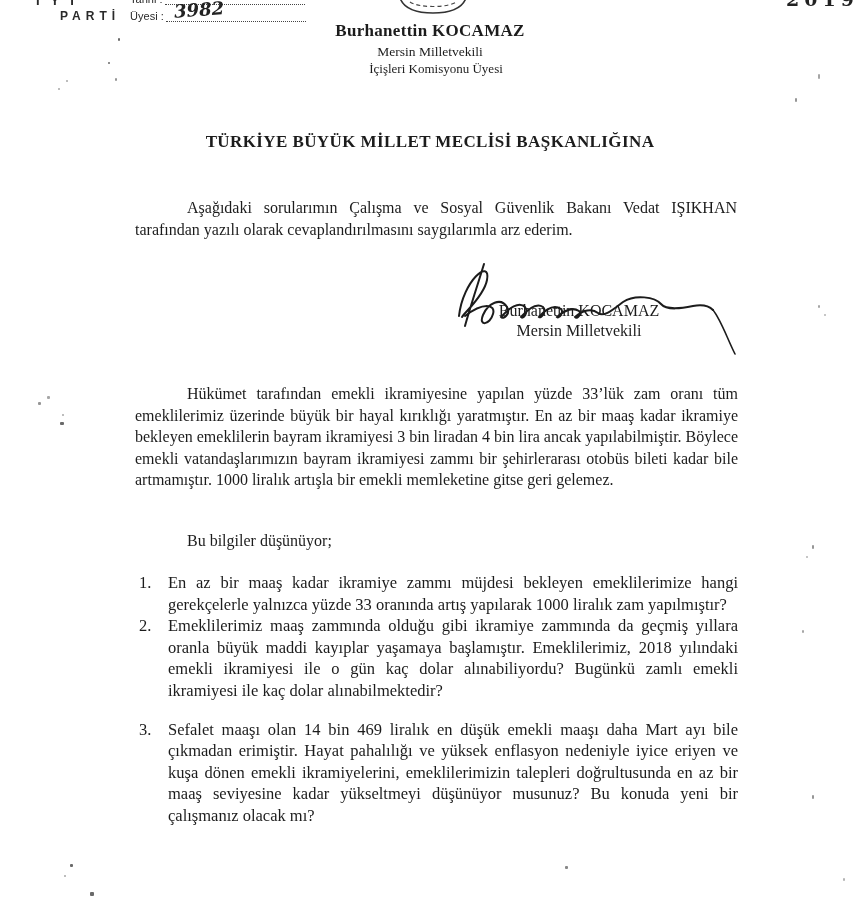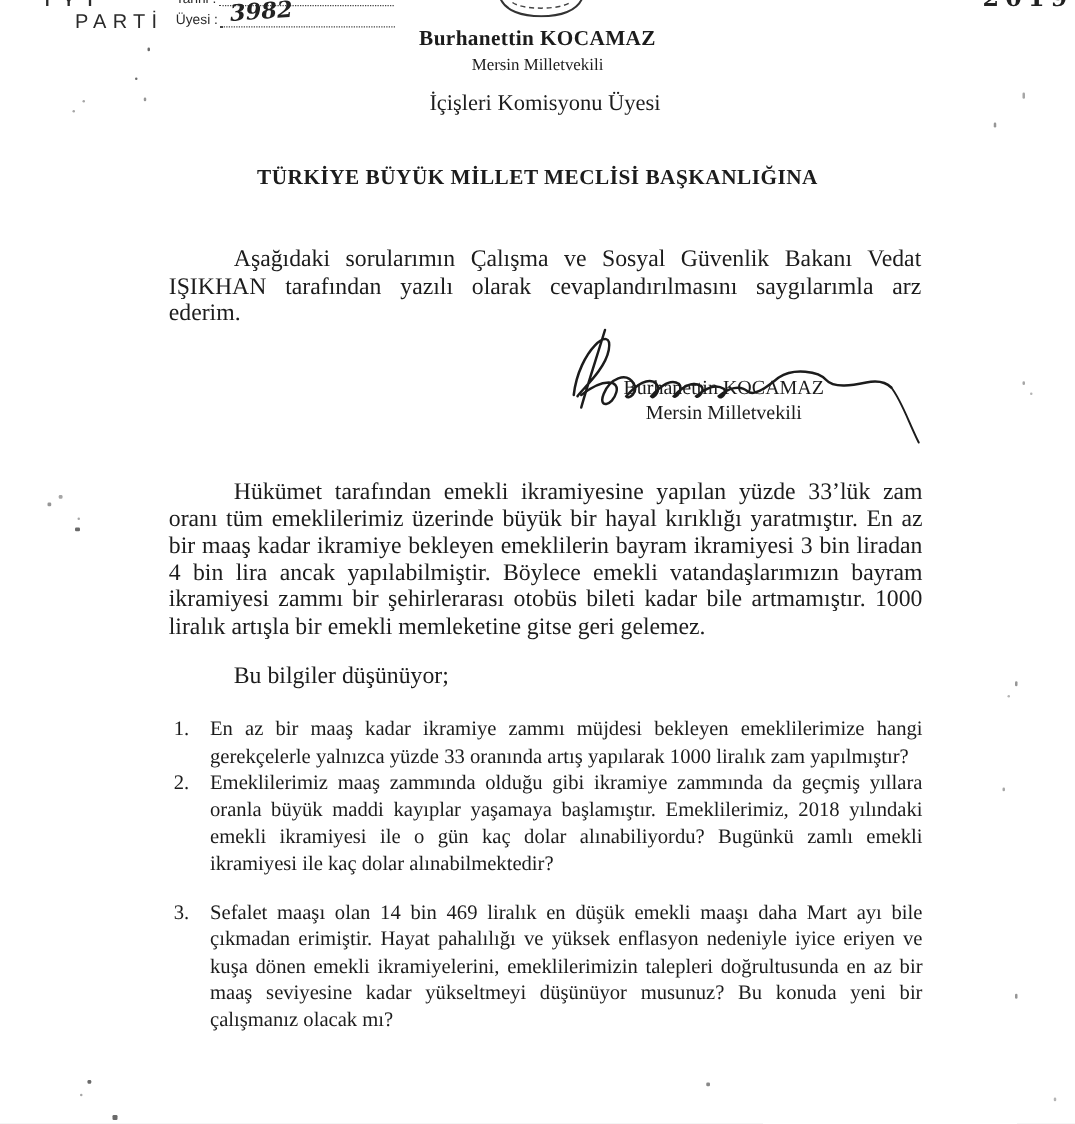--- a/index.html
+++ b/index.html
@@ -11,21 +11,21 @@
     overflow:hidden;
     font-family:"Liberation Serif","DejaVu Serif",serif;
     color:#1c1c1c;
   }
   
   .stamp{position:absolute;left:36px;top:0;display:flex;gap:10px;}
   .stamp-left{display:flex;flex-direction:column;align-items:flex-start;}
   .party-top-clip{height:8px;overflow:hidden;}
   .party-top{font-family:"Liberation Sans",sans-serif;font-weight:bold;font-size:13px;
     letter-spacing:11px;position:relative;top:-7px;color:#2a2a2a;}
-  .party-bottom{font-family:"Liberation Sans",sans-serif;font-weight:normal;font-size:16px;
+  .party-bottom{font-family:"Liberation Sans",sans-serif;font-weight:bold;font-size:12px;
     letter-spacing:5px;color:#2a2a2a;margin-top:1px;padding-left:24px;}
   .stamp-right{display:flex;flex-direction:column;font-family:"Liberation Sans",sans-serif;
     font-size:11px;color:#2a2a2a;}
   .stamp-row{display:flex;align-items:flex-end;height:13px;}
   .stamp-row.first{height:9px;overflow:hidden;}
   .stamp-row.first .inner{position:relative;top:-4px;display:flex;align-items:flex-end;}
   .stamp-label{white-space:nowrap;margin-right:2px;}
   .dotline{display:inline-block;width:140px;border-bottom:1.5px dotted #444;position:relative;height:13px;}
   .hand-number{position:absolute;left:8px;top:-9px;font-family:"DejaVu Serif",serif;
     font-style:italic;font-weight:bold;font-size:18px;transform:rotate(-4deg);color:#222;}
@@ -33,26 +33,26 @@
   
   .emblem{position:absolute;left:398px;top:0;width:70px;height:14px;}
   
   .corner-num-clip{position:absolute;left:786px;top:0;width:74px;height:9px;overflow:hidden;}
   .corner-num{font-family:"DejaVu Serif",serif;font-size:19px;font-weight:bold;
     letter-spacing:5px;position:relative;top:-12px;color:#222;}
   
   .mp-header{position:absolute;left:0;right:0;top:21px;text-align:center;}
   .mp-name{font-size:17px;font-weight:600;letter-spacing:.3px;}
   .mp-line2{font-size:13.5px;margin-top:3px;}
-  .mp-line3{font-size:18px;margin-top:12px;padding-left:12px;}
+  .mp-line3{font-size:13px;margin-top:1px;padding-left:12px;}
   
   .doc-title{position:absolute;left:0;right:0;top:132px;text-align:center;
     font-size:17px;font-weight:bold;letter-spacing:.4px;}
   
-  .para{position:absolute;font-size:19px;line-height:21.6px;text-align:justify;}
+  .para{position:absolute;font-size:16px;line-height:21.6px;text-align:justify;}
   .para.indent{text-indent:52px;}
   .salutation{left:135px;width:602px;top:197px;}
   .bodypara{left:135px;width:603px;top:383px;}
   .intro{left:135px;width:603px;top:530px;text-indent:52px;text-align:left;}
   
   .sig-svg{position:absolute;left:443px;top:250px;}
   .sig-block{position:absolute;left:428px;width:302px;top:302px;text-align:center;}
   .sig-name{font-size:16px;}
   .sig-title{font-size:16px;margin-top:2px;}
   

